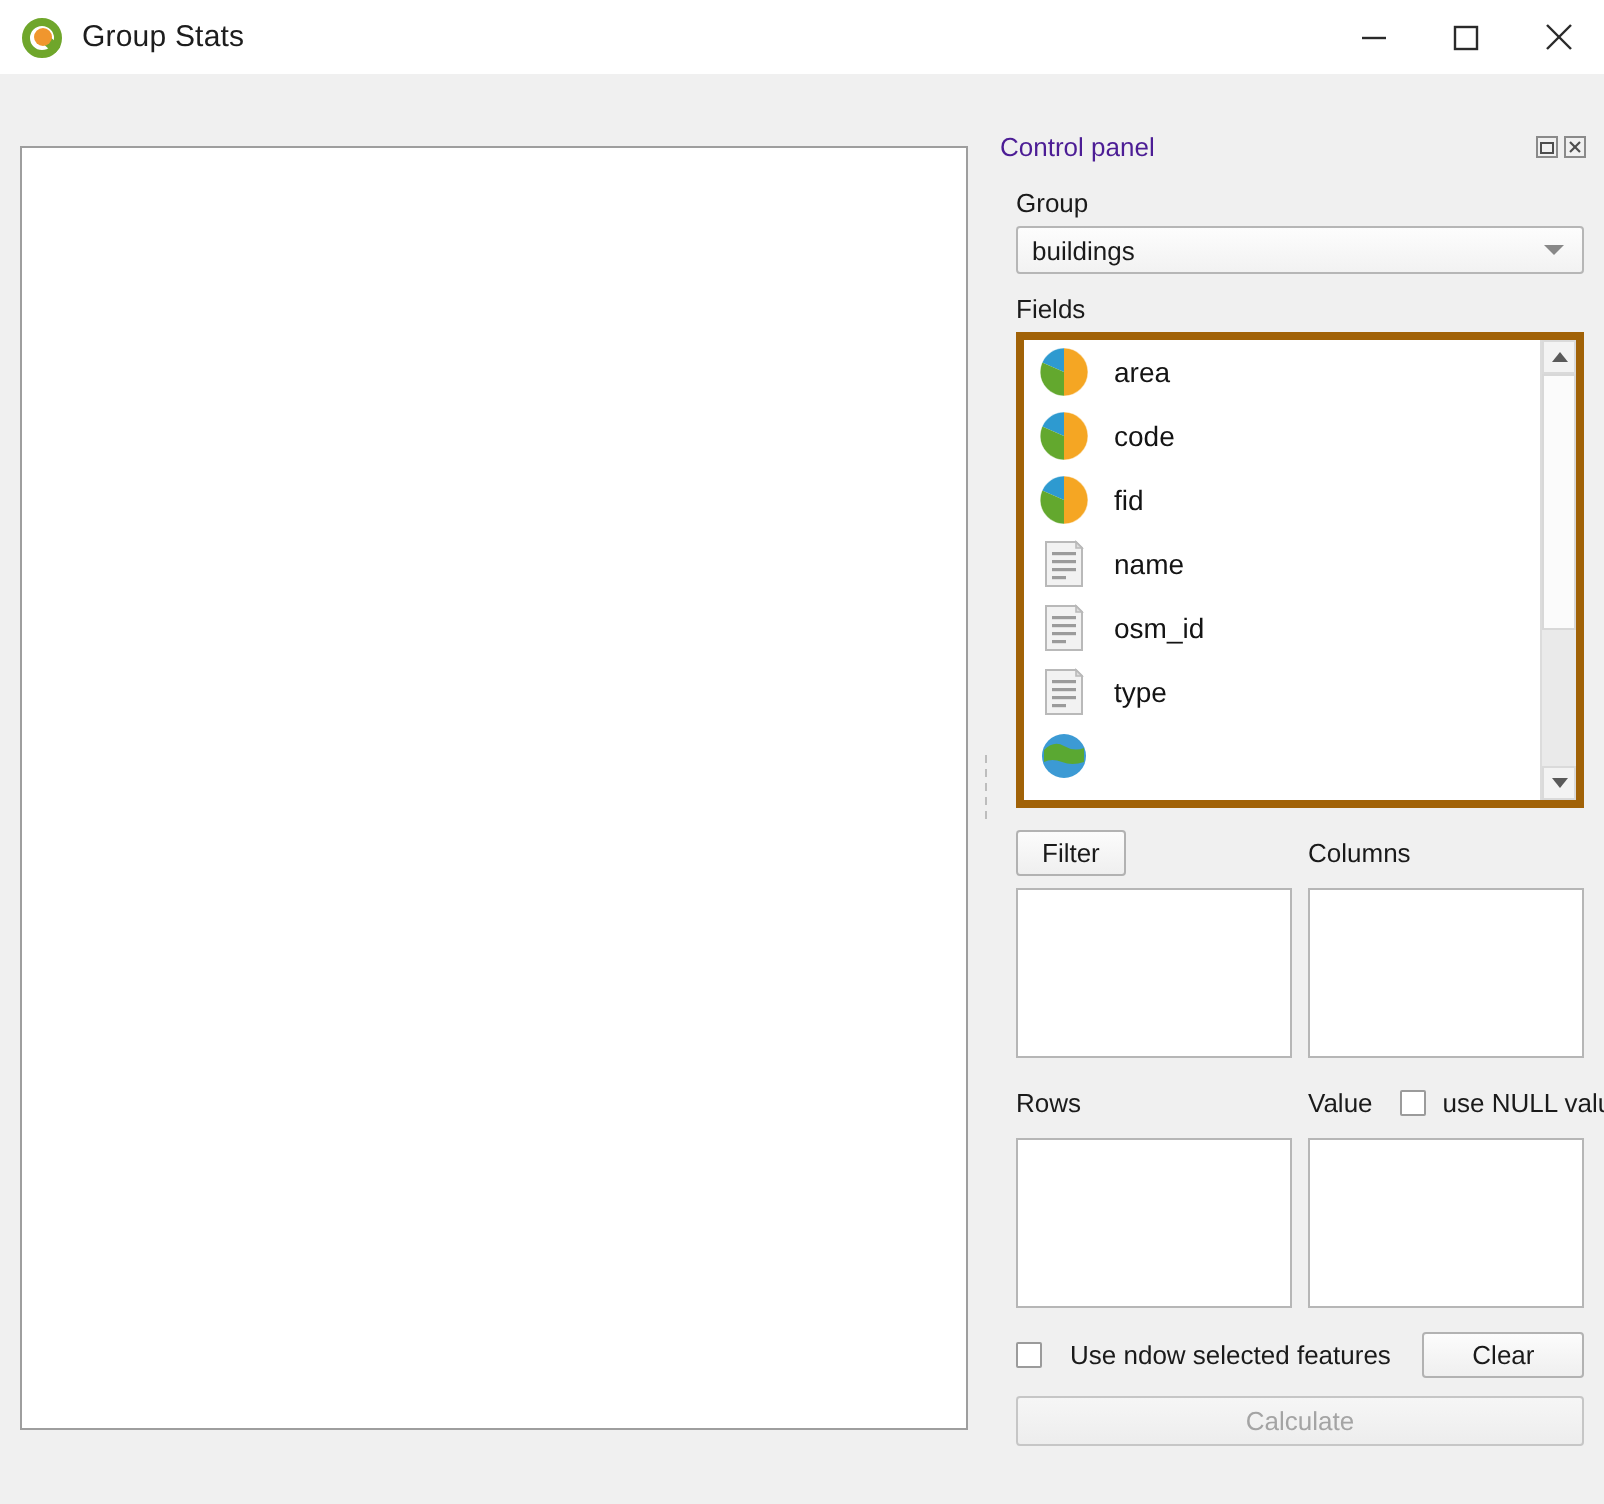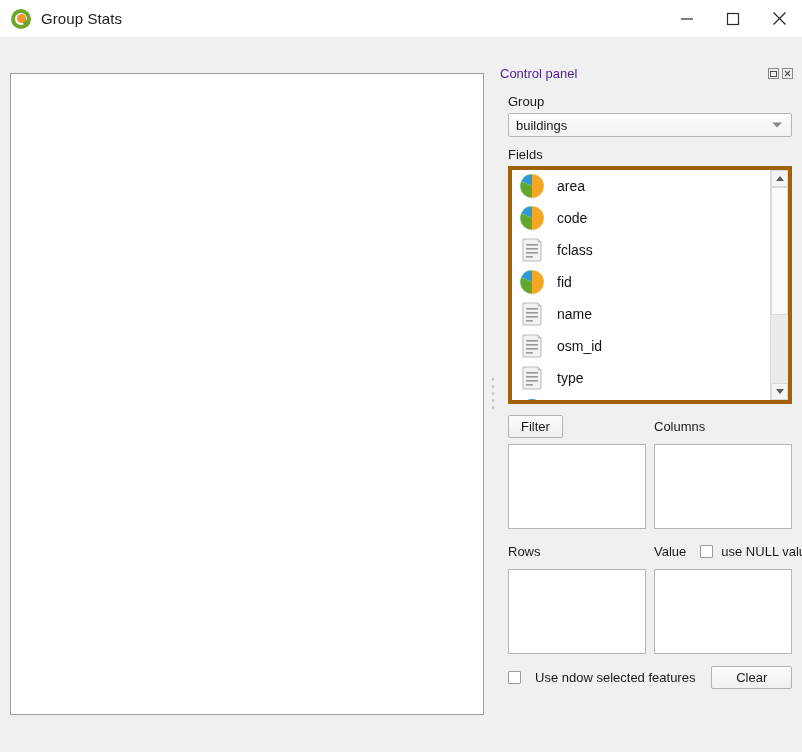--- a/index.html
+++ b/index.html
@@ -374,69 +374,58 @@
               <svg class="ficon" viewBox="0 0 26 26">
                 <path d="M13 13 L13 1 A12 12 0 0 1 13 25 Z" fill="#f5a623"></path>
                 <path d="M13 13 L13 1 A12 12 0 0 0 2.1 8.2 Z" fill="#2e9ad0"></path>
                 <path d="M13 13 L2.1 8.2 A12 12 0 0 0 13 25 Z" fill="#63a82e"></path>
                 <circle cx="13" cy="13" r="12" fill="none" stroke="#ffffff" stroke-width="0.6" opacity="0.5"></circle>
               </svg>
               <span class="field-label">code</span>
             </div>
             <div class="field-row">
               <svg class="ficon" viewBox="0 0 26 26">
+                <path d="M13 13 L13 1 A12 12 0 0 1 13 25 Z" fill="#f5a623"></path>
+                <path d="M13 13 L13 1 A12 12 0 0 0 2.1 8.2 Z" fill="#2e9ad0"></path>
+                <path d="M13 13 L2.1 8.2 A12 12 0 0 0 13 25 Z" fill="#63a82e"></path>
+                <circle cx="13" cy="13" r="12" fill="none" stroke="#ffffff" stroke-width="0.6" opacity="0.5"></circle>
+              </svg>
+              <span class="field-label">fid</span>
+            </div>
+            <div class="field-row">
+              <svg class="ficon" viewBox="0 0 26 26">
                 <path d="M4 2 H19 L22 5 V24 H4 Z" fill="#f2f2f2" stroke="#b9b9b9" stroke-width="1"></path>
                 <path d="M19 2 L19 5 L22 5 Z" fill="#dcdcdc" stroke="#b9b9b9" stroke-width="0.8"></path>
                 <rect x="7" y="7" width="12" height="1.6" fill="#9b9b9b"></rect>
                 <rect x="7" y="11" width="12" height="1.6" fill="#9b9b9b"></rect>
                 <rect x="7" y="15" width="12" height="1.6" fill="#9b9b9b"></rect>
                 <rect x="7" y="19" width="7" height="1.6" fill="#9b9b9b"></rect>
               </svg>
-              <span class="field-label">fclass</span>
-            </div>
-            <div class="field-row">
-              <svg class="ficon" viewBox="0 0 26 26">
-                <path d="M13 13 L13 1 A12 12 0 0 1 13 25 Z" fill="#f5a623"></path>
-                <path d="M13 13 L13 1 A12 12 0 0 0 2.1 8.2 Z" fill="#2e9ad0"></path>
-                <path d="M13 13 L2.1 8.2 A12 12 0 0 0 13 25 Z" fill="#63a82e"></path>
-                <circle cx="13" cy="13" r="12" fill="none" stroke="#ffffff" stroke-width="0.6" opacity="0.5"></circle>
-              </svg>
-              <span class="field-label">fid</span>
+              <span class="field-label">name</span>
             </div>
             <div class="field-row">
               <svg class="ficon" viewBox="0 0 26 26">
                 <path d="M4 2 H19 L22 5 V24 H4 Z" fill="#f2f2f2" stroke="#b9b9b9" stroke-width="1"></path>
                 <path d="M19 2 L19 5 L22 5 Z" fill="#dcdcdc" stroke="#b9b9b9" stroke-width="0.8"></path>
                 <rect x="7" y="7" width="12" height="1.6" fill="#9b9b9b"></rect>
                 <rect x="7" y="11" width="12" height="1.6" fill="#9b9b9b"></rect>
                 <rect x="7" y="15" width="12" height="1.6" fill="#9b9b9b"></rect>
                 <rect x="7" y="19" width="7" height="1.6" fill="#9b9b9b"></rect>
               </svg>
-              <span class="field-label">name</span>
+              <span class="field-label">osm_id</span>
             </div>
             <div class="field-row">
               <svg class="ficon" viewBox="0 0 26 26">
                 <path d="M4 2 H19 L22 5 V24 H4 Z" fill="#f2f2f2" stroke="#b9b9b9" stroke-width="1"></path>
                 <path d="M19 2 L19 5 L22 5 Z" fill="#dcdcdc" stroke="#b9b9b9" stroke-width="0.8"></path>
                 <rect x="7" y="7" width="12" height="1.6" fill="#9b9b9b"></rect>
                 <rect x="7" y="11" width="12" height="1.6" fill="#9b9b9b"></rect>
                 <rect x="7" y="15" width="12" height="1.6" fill="#9b9b9b"></rect>
                 <rect x="7" y="19" width="7" height="1.6" fill="#9b9b9b"></rect>
               </svg>
-              <span class="field-label">osm_id</span>
-            </div>
-            <div class="field-row">
-              <svg class="ficon" viewBox="0 0 26 26">
-                <path d="M4 2 H19 L22 5 V24 H4 Z" fill="#f2f2f2" stroke="#b9b9b9" stroke-width="1"></path>
-                <path d="M19 2 L19 5 L22 5 Z" fill="#dcdcdc" stroke="#b9b9b9" stroke-width="0.8"></path>
-                <rect x="7" y="7" width="12" height="1.6" fill="#9b9b9b"></rect>
-                <rect x="7" y="11" width="12" height="1.6" fill="#9b9b9b"></rect>
-                <rect x="7" y="15" width="12" height="1.6" fill="#9b9b9b"></rect>
-                <rect x="7" y="19" width="7" height="1.6" fill="#9b9b9b"></rect>
-              </svg>
               <span class="field-label">type</span>
             </div>
             <div class="field-row">
               <svg class="ficon" viewBox="0 0 26 26">
                 <circle cx="13" cy="13" r="11" fill="#3c9ad4"></circle>
                 <path d="M3 10 Q8 5 13 8 Q18 11 23 9 L23 16 Q17 18 12 16 Q7 14 3 16 Z" fill="#5aa832"></path>
               </svg>
               <span class="field-label"></span>
             </div>
           </div>
@@ -486,16 +475,17 @@
         </div>
       </div>
 
       <div class="bottom-row">
         <span class="chk"></span>
         <span class="chk-label" style="margin-left:6px;">Use ndow selected features</span>
         <span class="spacer"></span>
         <span class="btn btn-clear">Clear</span>
       </div>
 
+      <div class="btn-calc">Calculate</div>
 
     </div>
   </div>
 </div>
 
 </body></html>

